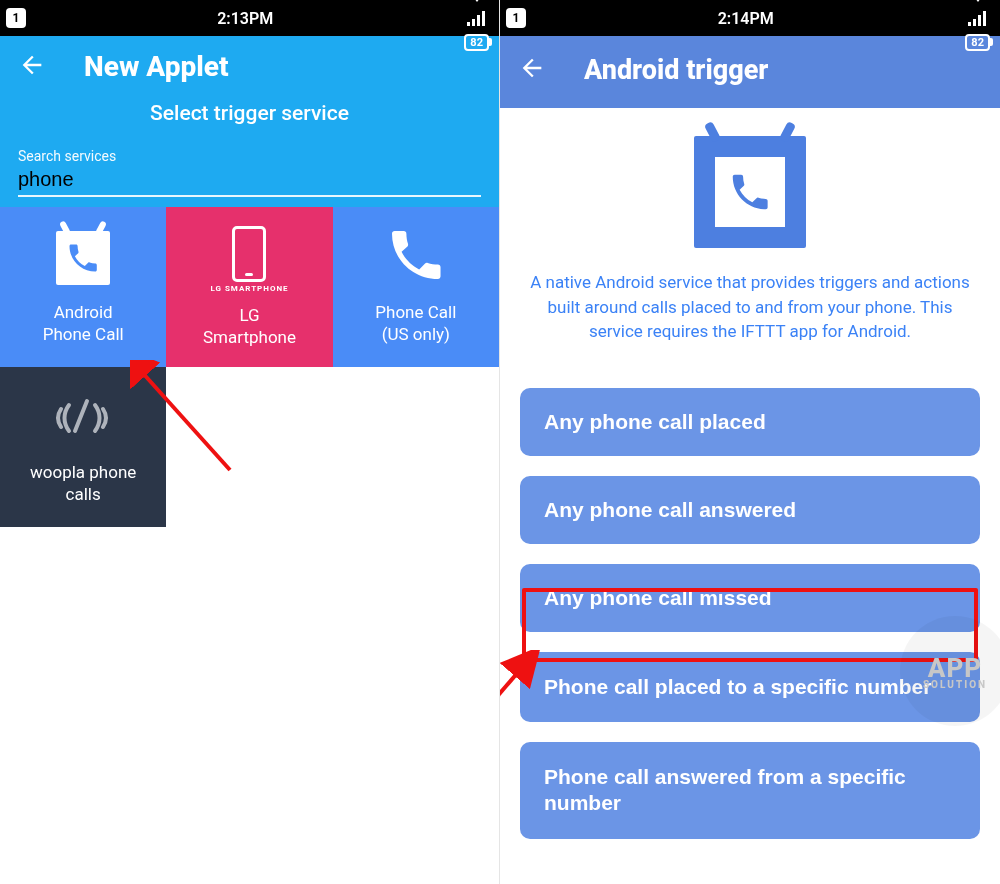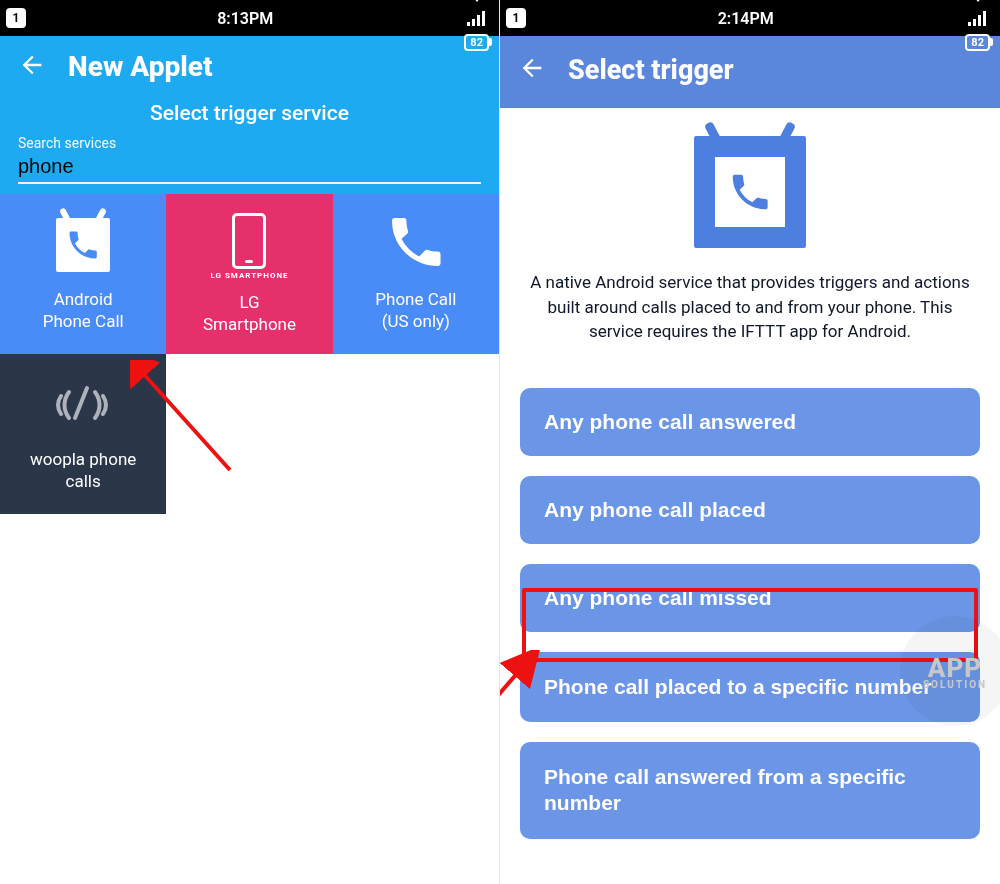--- a/index.html
+++ b/index.html
@@ -60,25 +60,25 @@
     content:""; position:absolute; right:-5px; top:50%; transform:translateY(-50%);
     width:3px; height:8px; background:#fff; border-radius:0 2px 2px 0;
   }
 
   
   .header-left {
     background: #1eaaf1;
     color: #fff;
     padding: 14px 18px 10px 18px;
   }
-  .header-row { display:flex; align-items:center; gap: 22px; }
+  .header-row { display:flex; align-items:center; gap: 38px; }
   .back-arrow { font-size: 24px; line-height:1; }
   .title { font-size: 28px; font-weight: 800; }
   .subtitle { text-align:center; font-size: 21px; margin-top: 18px; font-weight:500;}
-  .search-label { font-size: 14px; margin-top: 10px; opacity: .95;}
+  .search-label { font-size: 14px; margin-top: 23px; opacity: .95;}
   .search-input-wrap { border-bottom: 2px solid rgba(255,255,255,.9); margin-top: 4px; padding-bottom: 4px;}
   .search-input {
     background: transparent; border: none; outline: none;
     color: #000000; font-size: 20px; width: 100%;
     caret-color: #fff;
   }
   .search-input::placeholder{ color: rgba(255,255,255,.85);}
   
   .grid { display:grid; grid-template-columns: repeat(3,1fr); }
   .tile {
@@ -135,21 +135,21 @@
   }
   .service-icon-big::before, .service-icon-big::after{
     content:""; position:absolute; top:-14px; width:9px; height:20px; background:#4d7fe0; border-radius:4px;
   }
   .service-icon-big::before{ left:14px; transform:rotate(-28deg);}
   .service-icon-big::after{ right:14px; transform:rotate(28deg);}
   .service-icon-big .inner{
     width:70px; height:70px; background:#fff; display:flex; align-items:center; justify-content:center;
   }
   .service-desc{
-    color:#0f172a; text-align:center; font-size:17px; line-height:1.45;
+    color:#3b82f6; text-align:center; font-size:17px; line-height:1.45;
     max-width: 460px; margin-bottom: 44px;
   }
   .trigger-list{ width:100%; display:flex; flex-direction:column; gap:20px; }
   .trigger-btn{
     background:#6b95e6; color:#fff; border:none; border-radius:10px;
     padding: 22px 24px; text-align:left; font-size:21px; font-weight:700;
     width:100%; cursor:pointer;
   }
   .trigger-btn.two-line{ line-height:1.25;}
   .trigger-highlight{
@@ -169,21 +169,21 @@
 </style>
 </head>
 <body>
 
 <div class="screen screen-left">
 
   <div class="status-bar">
     <div class="status-left">
       <div class="sim-badge">1</div>
     </div>
-    <div class="status-time">8:13PM</div>
+    <div class="status-time">2:13PM</div>
     <div class="status-right">
       <span class="wifi">
         <svg width="20" height="16" viewBox="0 0 24 20">
             <path fill="#fff" d="M12 20l-3-4c1-.8 2-1.2 3-1.2s2 .4 3 1.2l-3 4zm-6-8l-3-3.5C6 5 9 4 12 4s6 1 9 4.5L18 12c-1.7-1.7-3.7-2.6-6-2.6S7.7 10.3 6 12z"></path>
           </svg>
       </span>
       <span class="signal">
         <svg width="20" height="16" viewBox="0 0 20 16">
             <rect x="0" y="12" width="3" height="4" fill="#fff"></rect>
             <rect x="5" y="9" width="3" height="7" fill="#fff"></rect>
@@ -305,37 +305,37 @@
     </div>
   </div>
 
   <div class="header-right">
     <div class="header-row">
       <span class="back-arrow">
         <svg width="28" height="28" viewBox="0 0 24 24">
             <path fill="#fff" d="M20 11H7.8l5.6-5.6L12 4l-8 8 8 8 1.4-1.4L7.8 13H20z"></path>
           </svg>
       </span>
-      <div class="title">Select trigger</div>
+      <div class="title">Android trigger</div>
     </div>
   </div>
 
   <div class="content-right">
     <div class="service-icon-big">
       <div class="inner">
         <svg width="46" height="46" viewBox="0 0 24 24">
             <path fill="#4d7fe0" d="M6.6 10.8c1.4 2.8 3.8 5.2 6.6 6.6l2.2-2.2c.3-.3.7-.4 1-.2 1.2.4 2.5.6 3.8.6.6 0 1 .4 1 1V20c0 .6-.4 1-1 1C10.6 21 3 13.4 3 4c0-.6.4-1 1-1h3.4c.6 0 1 .4 1 1 0 1.3.2 2.6.6 3.8.1.4 0 .8-.2 1l-2.2 2z"></path>
           </svg>
       </div>
     </div>
     <div class="service-desc">A native Android service that provides triggers and actions built around calls placed to and from your phone. This service requires the IFTTT app for Android.</div>
 
     <div class="trigger-list">
+      <button class="trigger-btn">Any phone call placed</button>
       <button class="trigger-btn">Any phone call answered</button>
-      <button class="trigger-btn">Any phone call placed</button>
       <button class="trigger-btn">Any phone call missed</button>
       <button class="trigger-btn two-line">Phone call placed to a specific number</button>
       <button class="trigger-btn two-line">Phone call answered from a specific number</button>
     </div>
   </div>
 
   <div class="trigger-highlight" style="left:22px; top:588px; width:456px; height:74px;"></div>
 
   <svg class="arrow2" style="left:-120px; top:650px; width:160px; height:180px;" viewBox="0 0 160 180">
     <defs>

